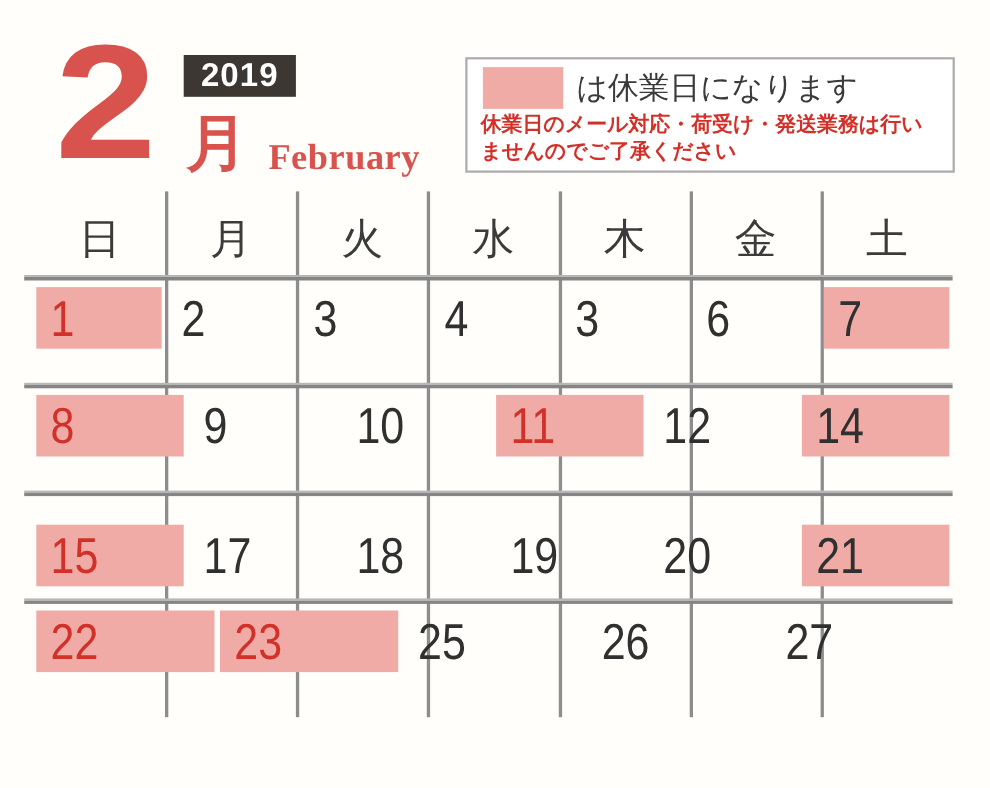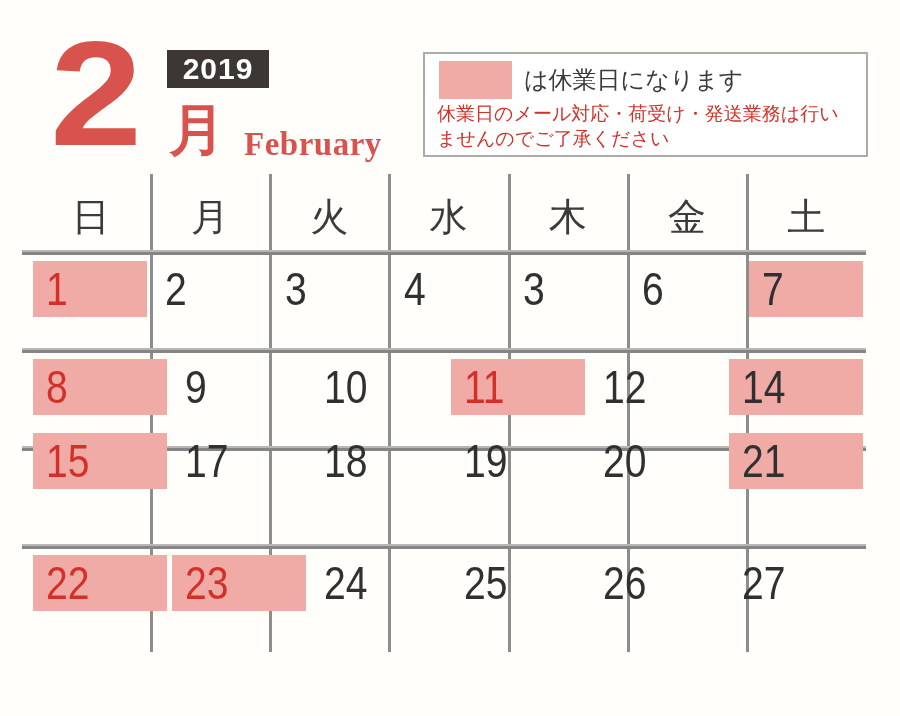--- a/index.html
+++ b/index.html
@@ -27,22 +27,22 @@
     position:absolute;left:244px;top:126px;
     font-size:33px;font-weight:bold;line-height:1.1;letter-spacing:0.5px;
   }
   
   .legend{
     position:absolute;left:423px;top:52px;width:445px;height:105px;
     background:#ffffff;border:2px solid #ababab;box-sizing:border-box;
   }
   .legend-row{display:flex;align-items:center;gap:12px;margin:7px 0 0 14px;}
   .legend-swatch{width:73px;height:38px;flex:0 0 auto;}
-  .legend-label{font-size:24px;font-weight:500;color:#3a3a3a;}
-  .legend-note{margin:3px 0 12px 12px;font-size:19px;font-weight:normal;line-height:1.3;}
+  .legend-label{font-size:28px;font-weight:500;color:#3a3a3a;}
+  .legend-note{margin:3px 0 12px 12px;font-size:19px;font-weight:bold;line-height:1.3;}
   
   .vline{position:absolute;top:174px;width:3px;height:478px;background:#8d8d8d;}
   .hline{position:absolute;left:22px;width:844px;height:5px;
          background:linear-gradient(180deg,#b7b7b7 0 40%,#858585 40% 100%);}
   
   .weekday-row{
     position:absolute;left:31px;top:188px;width:835px;height:58px;display:flex;
   }
   .weekday{
     flex:1 1 0;display:flex;align-items:center;justify-content:center;
@@ -147,21 +147,21 @@
           <div class="num" style="color: rgb(210, 49, 42);">11</div>
         </div>
         <div class="day-cell">
           <div class="num" style="color: rgb(48, 48, 48);">12</div>
         </div>
         <div class="day-cell">
           <div class="band" style="background: rgb(240, 171, 167);"></div>
           <div class="num" style="color: rgb(48, 48, 48);">14</div>
         </div>
       </div>
-      <div class="week-row" style="top: 428px;">
+      <div class="week-row" style="top: 472px;">
         <div class="day-cell">
           <div class="band" style="background: rgb(240, 171, 167);"></div>
           <div class="num" style="color: rgb(210, 49, 42);">15</div>
         </div>
         <div class="day-cell">
           <div class="num" style="color: rgb(48, 48, 48);">17</div>
         </div>
         <div class="day-cell">
           <div class="num" style="color: rgb(48, 48, 48);">18</div>
         </div>
@@ -179,23 +179,20 @@
       <div class="week-row" style="top: 550px;">
         <div class="day-cell">
           <div class="band" style="background: rgb(240, 171, 167);"></div>
           <div class="num" style="color: rgb(210, 49, 42);">22</div>
         </div>
         <div class="day-cell">
           <div class="band" style="background: rgb(240, 171, 167);"></div>
           <div class="num" style="color: rgb(210, 49, 42);">23</div>
         </div>
         <div class="day-cell">
-          <div class="num" style="color: rgb(48, 48, 48);">24</div>
-        </div>
-        <div class="day-cell">
           <div class="num" style="color: rgb(48, 48, 48);">25</div>
         </div>
         <div class="day-cell">
           <div class="num" style="color: rgb(48, 48, 48);">26</div>
         </div>
         <div class="day-cell">
           <div class="num" style="color: rgb(48, 48, 48);">27</div>
         </div>
       </div>
     </div>

